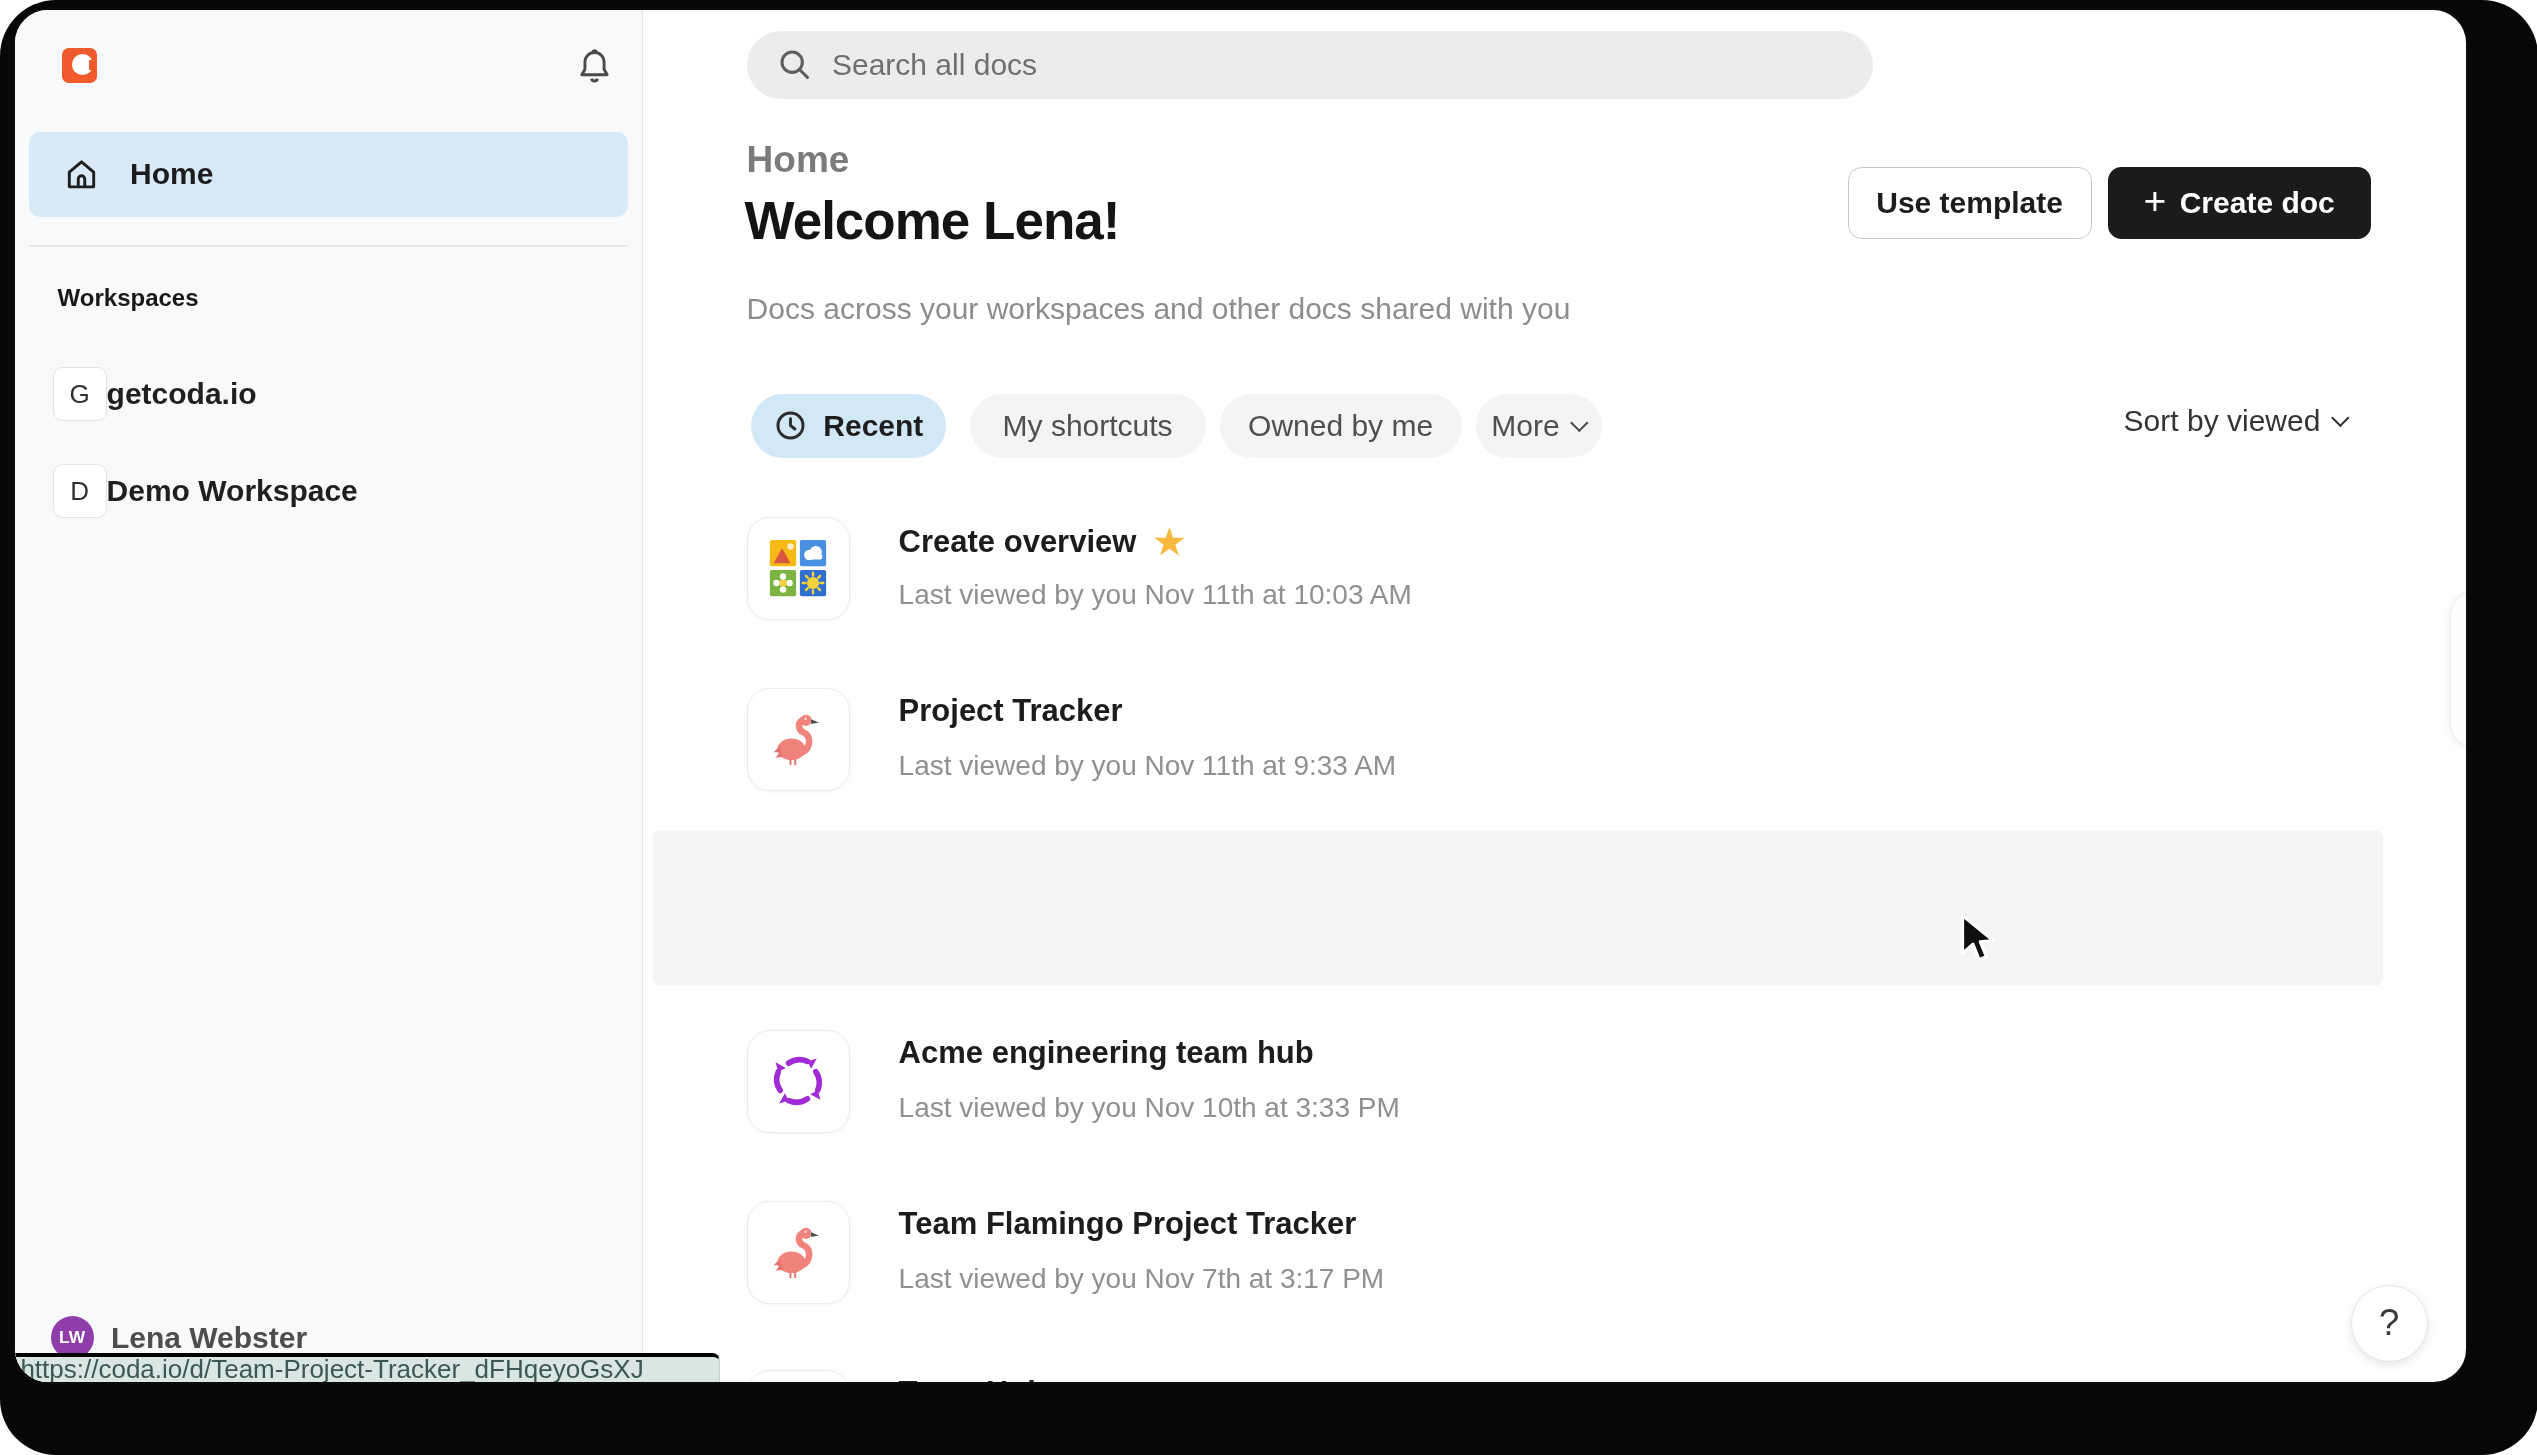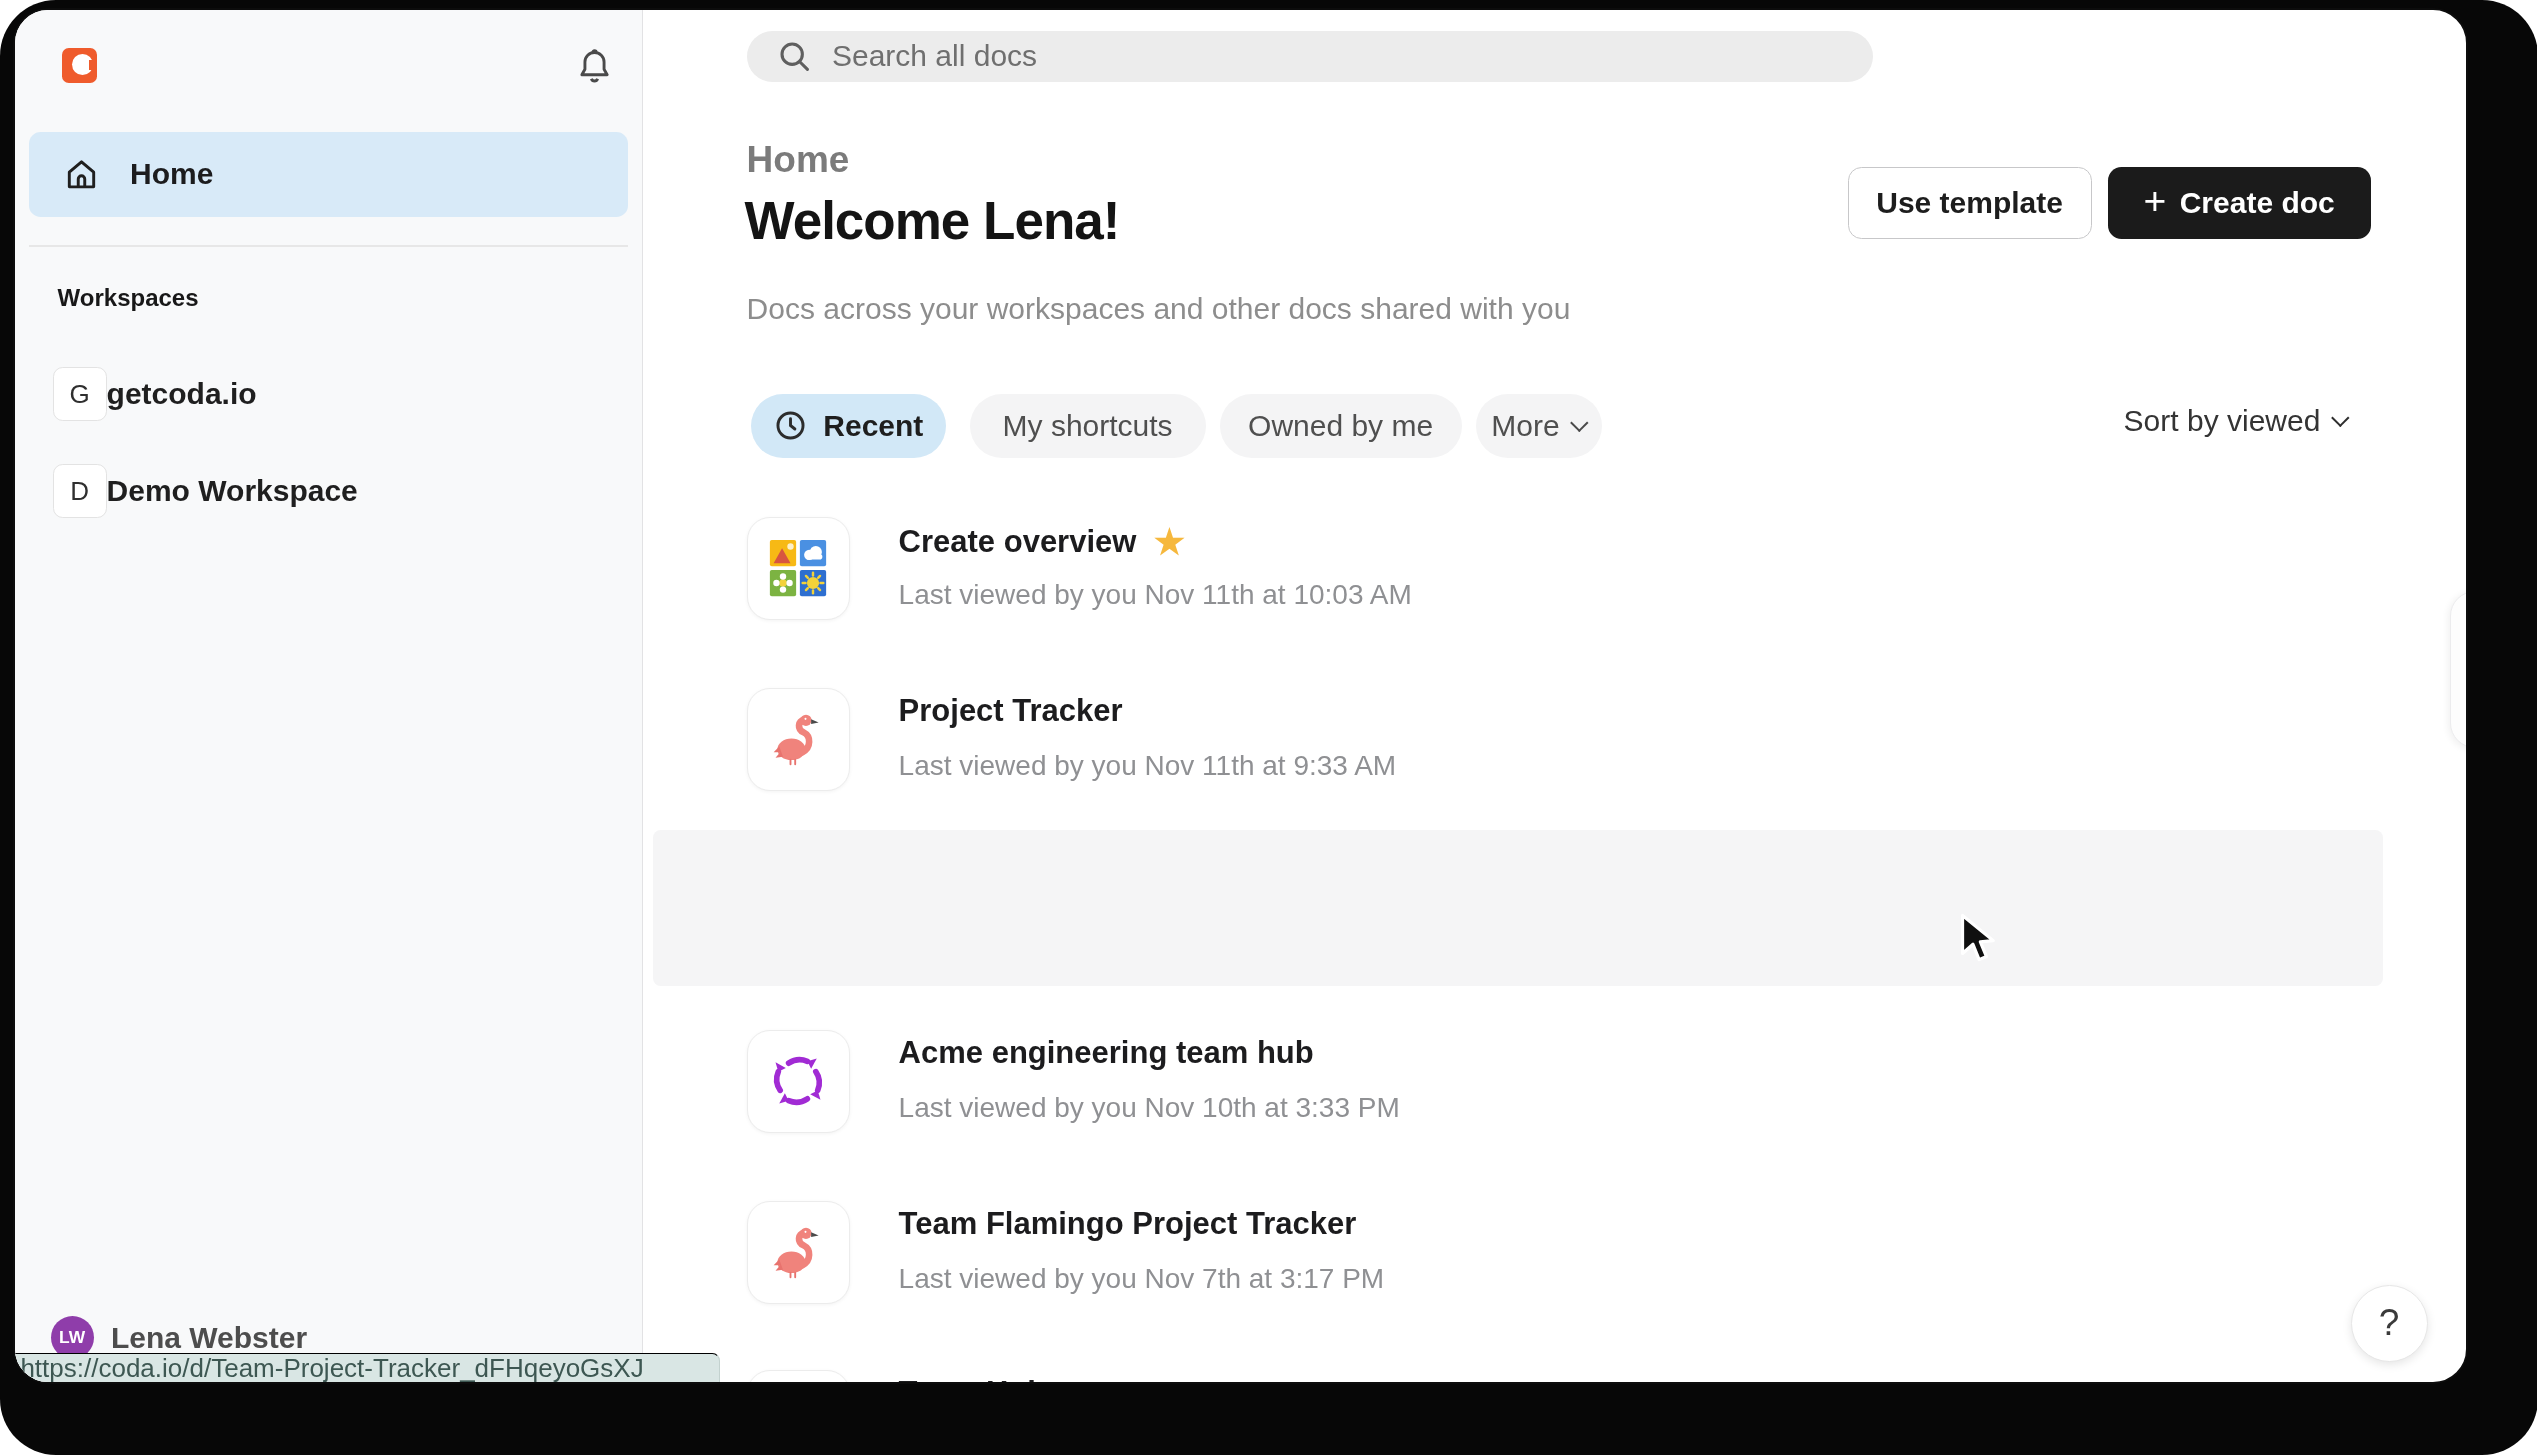--- a/index.html
+++ b/index.html
@@ -27,26 +27,26 @@
   .ws-item{position:absolute;left:0;width:628px;height:77px;display:flex;align-items:center;cursor:pointer;}
   .ws-item .badge{margin-left:38px;width:54px;height:54px;background:#ffffff;border:1.9px solid #e3e3e3;
                   border-radius:9.7px;display:flex;align-items:center;justify-content:center;
                   font-size:26px;color:#2f2f2f;box-sizing:border-box;}
   .ws-item .name{font-size:30px;font-weight:700;color:#1f1f1f;}
   .user{position:absolute;left:0;top:1301px;width:628px;height:54px;display:flex;align-items:center;cursor:pointer;}
   .avatar{margin-left:36px;width:43px;height:43px;border-radius:50%;background:#8f3daa;color:#fff;
           display:flex;align-items:center;justify-content:center;font-size:17.4px;font-weight:700;}
   .user .uname{margin-left:17.4px;font-size:30px;font-weight:700;color:#4d4d4d;}
   .urlbar{position:absolute;left:0;top:1343px;width:705px;height:30px;background:#d9e6e4;
-          border-top:1px solid #000000;border-right:1px solid #c3d2cf;border-top-right-radius:7.7px;
+          border-top:4px solid #000000;border-right:1px solid #c3d2cf;border-top-right-radius:7.7px;
           display:flex;align-items:center;box-sizing:border-box;z-index:40;}
   .urlbar span{margin-left:5.8px;font-size:26px;color:#3d5752;white-space:nowrap;}
 
   
-  .search{position:absolute;left:732px;top:21px;width:1126px;height:51px;background:#ececec;
+  .search{position:absolute;left:732px;top:21px;width:1126px;height:68px;background:#ececec;
           border-radius:34px;display:flex;align-items:center;}
   .search svg{margin-left:29px;width:37px;height:37px;flex:0 0 auto;}
   .search input{margin-left:17.4px;border:none;outline:none;background:transparent;width:966px;
                 font-size:30px;color:#333;font-family:"Liberation Sans",sans-serif;}
   .search input::placeholder{color:#6f6f6f;opacity:1;}
   .crumb{position:absolute;left:732px;top:129px;font-size:37px;font-weight:700;color:#7b7b7b;}
   .welcome{position:absolute;left:730px;top:180px;font-size:53px;font-weight:700;color:#141414;letter-spacing:-1px;}
   .subtitle{position:absolute;left:732px;top:282px;font-size:30px;color:#8d8d8d;}
   .btn{position:absolute;top:157px;height:72px;border-radius:13.5px;display:flex;align-items:center;
        justify-content:center;font-size:30px;font-weight:700;cursor:pointer;box-sizing:border-box;}

